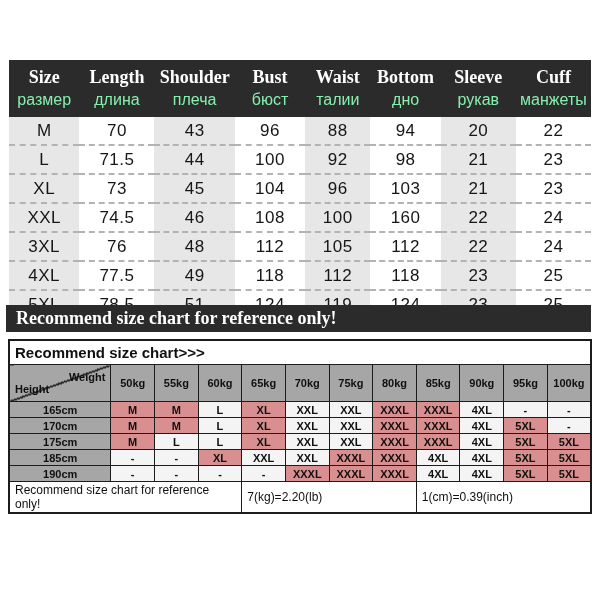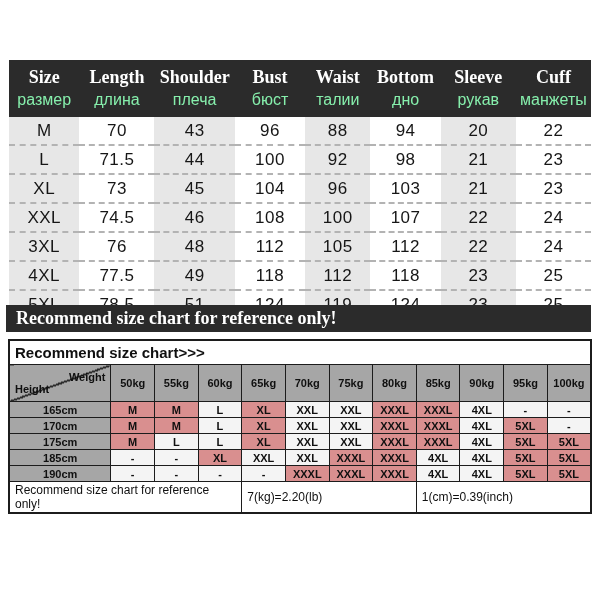--- a/index.html
+++ b/index.html
@@ -118,21 +118,21 @@
           <td>103</td>
           <td class="shade">21</td>
           <td>23</td>
         </tr>
         <tr>
           <td class="shade">XXL</td>
           <td>74.5</td>
           <td class="shade">46</td>
           <td>108</td>
           <td class="shade">100</td>
-          <td>107</td>
+          <td>160</td>
           <td class="shade">22</td>
           <td>24</td>
         </tr>
         <tr>
           <td class="shade">3XL</td>
           <td>76</td>
           <td class="shade">48</td>
           <td>112</td>
           <td class="shade">105</td>
           <td>112</td>

